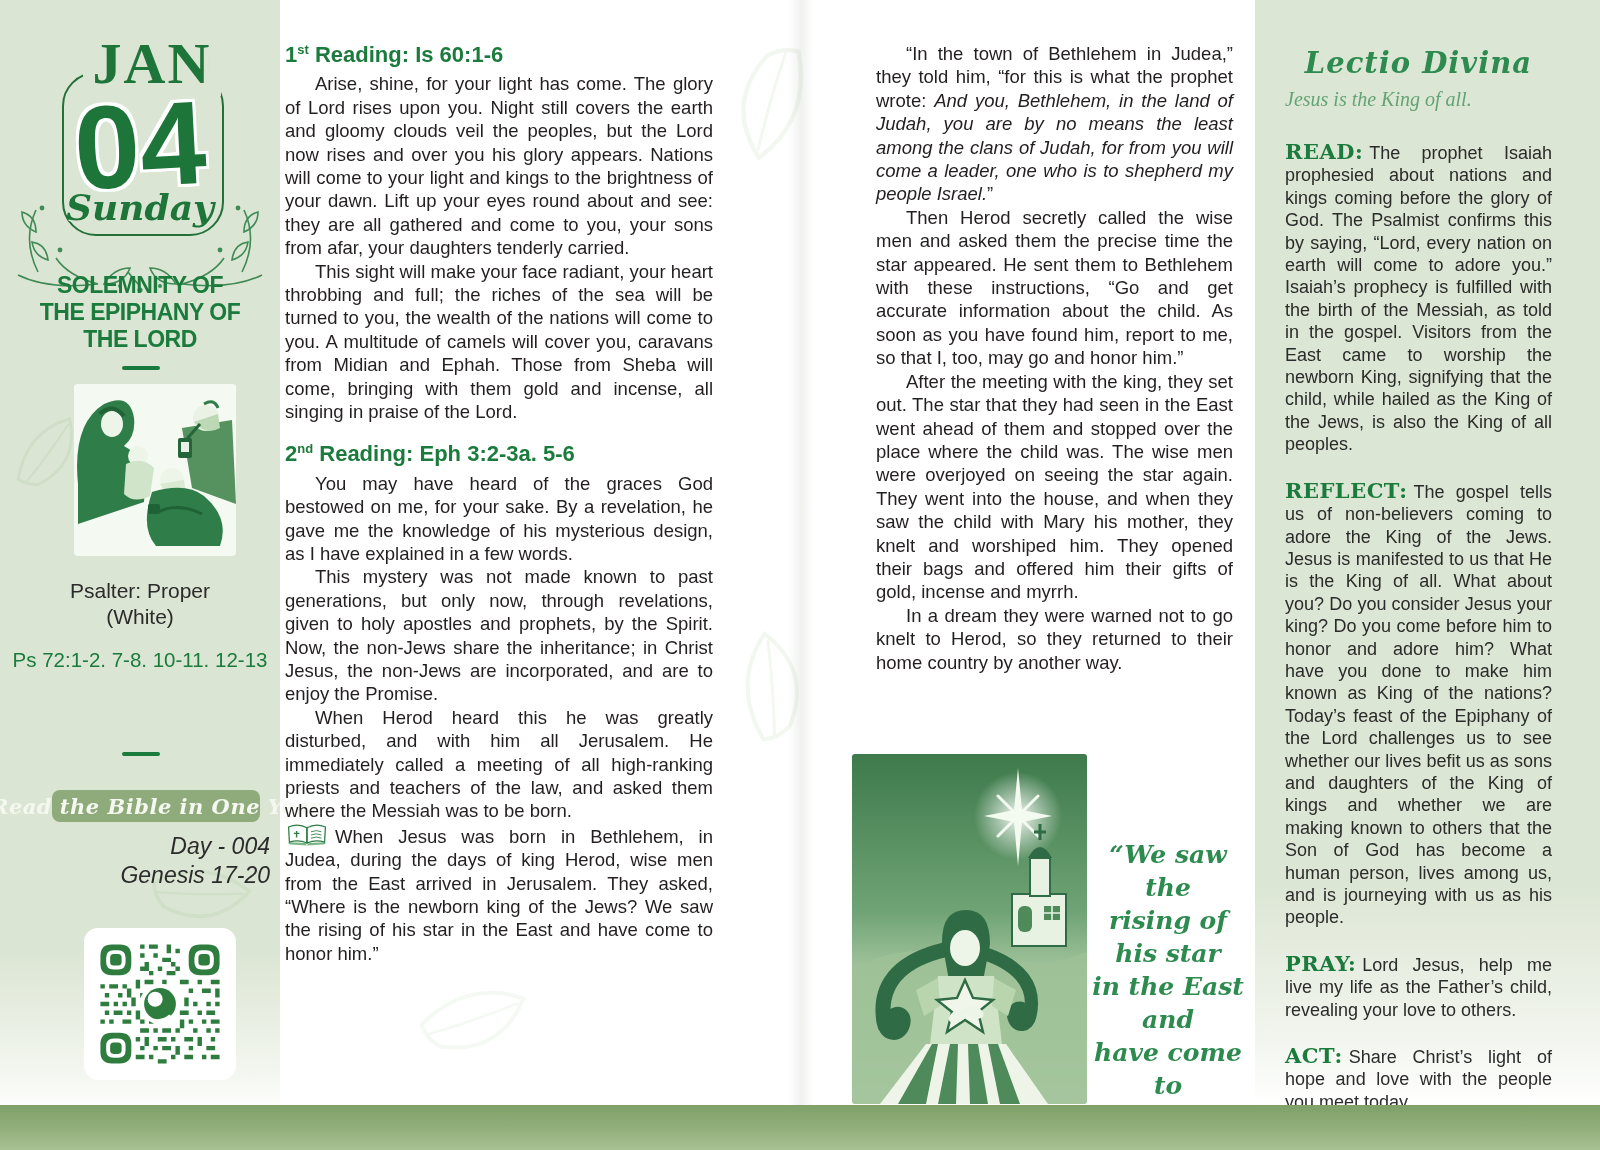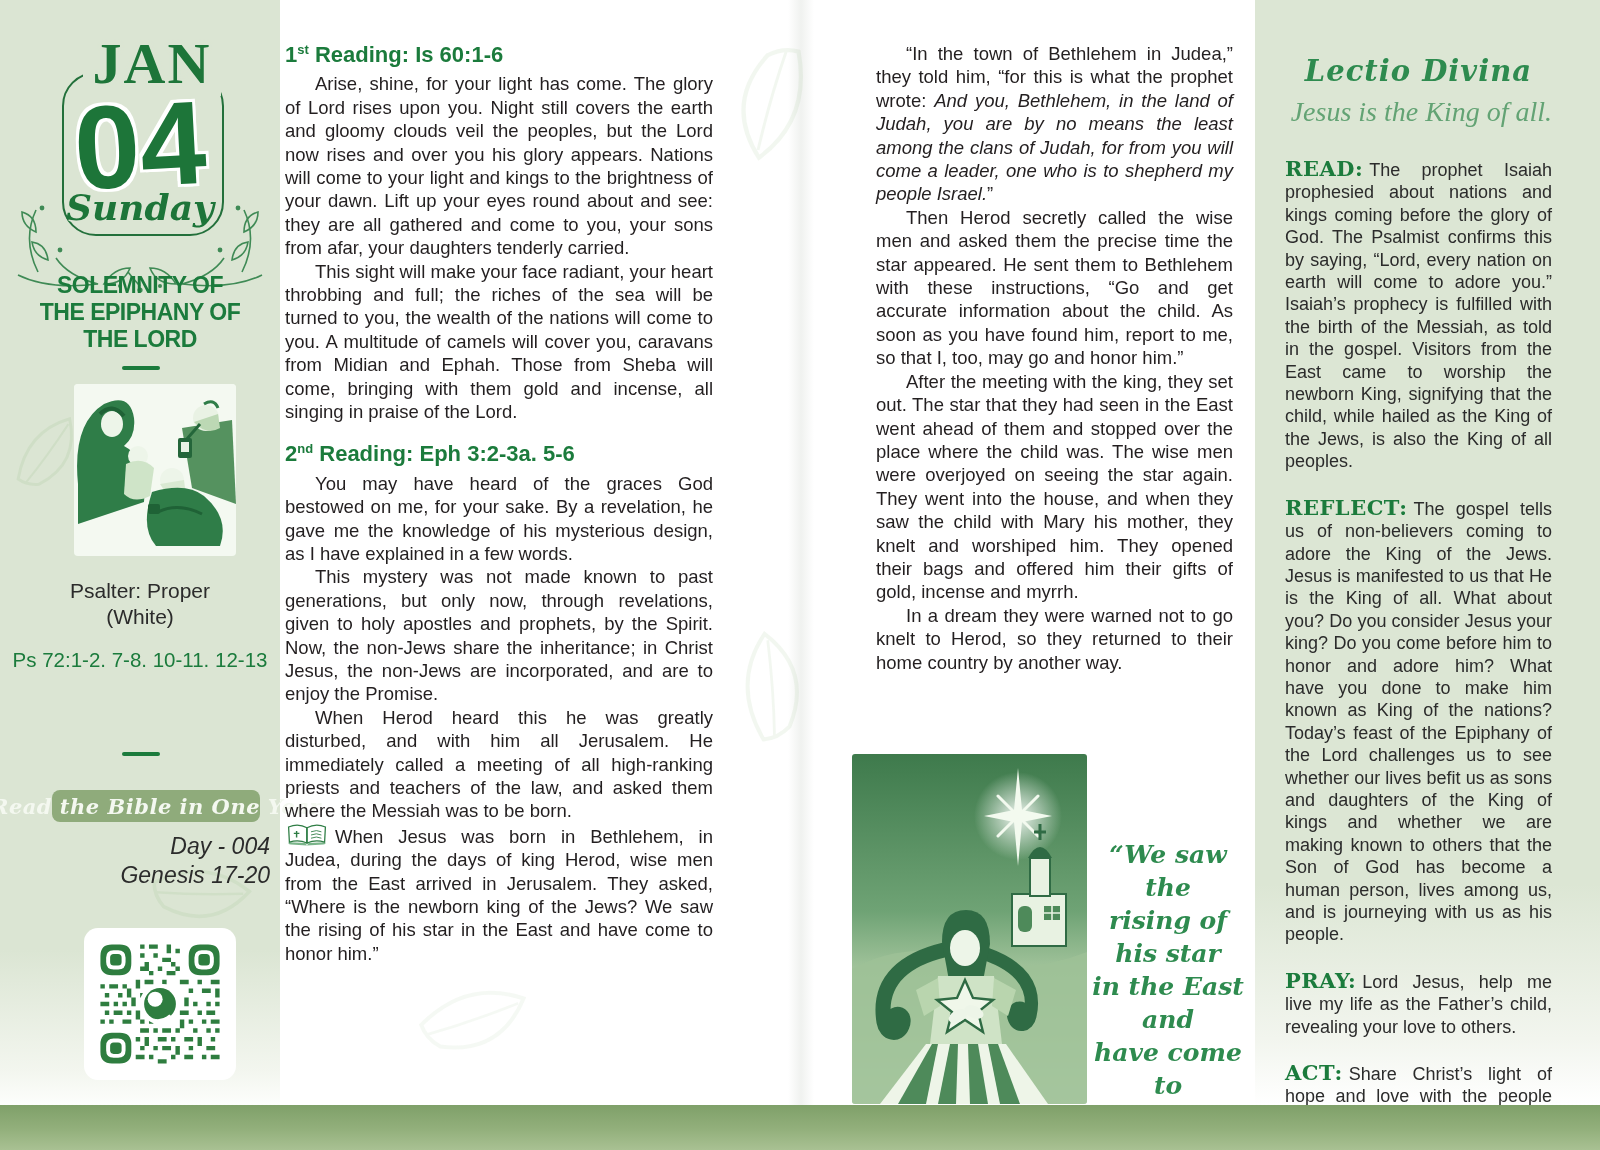--- a/index.html
+++ b/index.html
@@ -62,24 +62,24 @@
   .body-p{margin:0;font-size:18.5px;line-height:23.4px;color:#231f20;text-indent:30px;}
   .body-p.noindent{text-indent:0;}
   .book-icon{display:inline-block;width:44px;height:24px;vertical-align:-4px;margin-right:6px;}
   em.scripture{font-style:italic;}
   
   .story-art{position:absolute;left:852px;top:754px;width:235px;height:350px;border-radius:3px;overflow:hidden;}
   .story-quote{position:absolute;left:1088px;top:838px;width:160px;text-align:center;
         font-family:"DejaVu Serif",serif;font-style:italic;font-weight:700;font-size:25px;line-height:33px;
         color:#2e8b4f;white-space:pre-line;}
   
-  .ld-title{margin:8px;text-align:center;font-family:"DejaVu Serif",serif;font-style:italic;font-weight:700;
+  .ld-title{margin:0;text-align:center;font-family:"DejaVu Serif",serif;font-style:italic;font-weight:700;
         font-size:29px;color:#2e8b4f;letter-spacing:1px;}
-  .ld-subtitle{margin:8px 0 0 0;text-align:right;font-family:"Liberation Serif",serif;font-style:italic;
-        font-size:28px;color:#63a374;}
+  .ld-subtitle{margin:8px 0 0 0;text-align:left;font-family:"Liberation Serif",serif;font-style:italic;
+        font-size:20px;color:#63a374;}
   .ld-p{margin:24px 0 0 0;font-size:18px;line-height:22.4px;text-align:justify;color:#2b2b2b;}
   .ld-label{font-family:"DejaVu Serif",serif;font-weight:700;font-size:21px;color:#1b7b3c;letter-spacing:0.5px;
         margin-right:6px;}
 </style>
 </head>
 <body>
 
 <div class="page">
 
   <div class="panel-left"></div>

